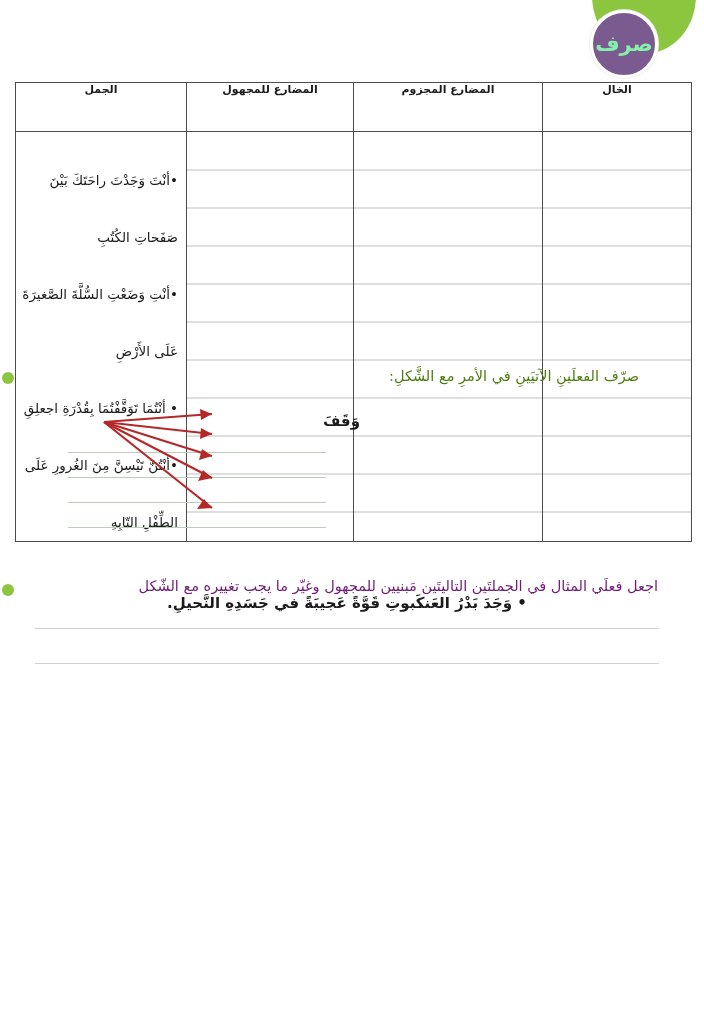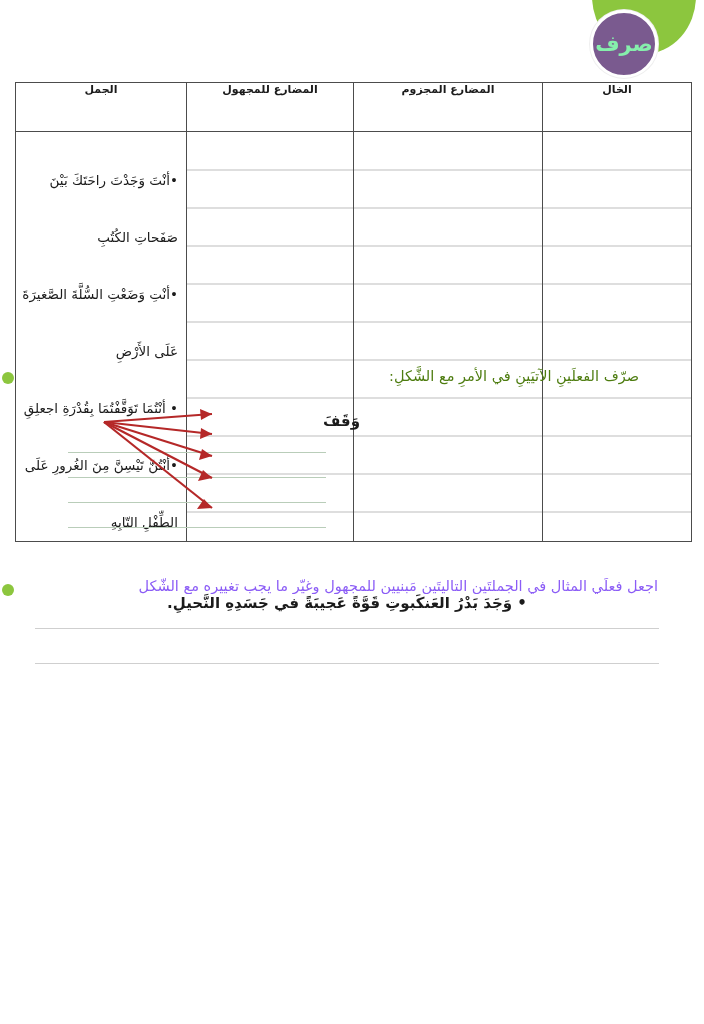--- a/index.html
+++ b/index.html
@@ -173,21 +173,21 @@
   .ex3 {
     position: absolute;
     top: 578px;
     right: 12px;
     width: 690px;
   }
   .ex3 .bullet-dot { top: 6px; right: 678px; }
   .ex3-instr {
     text-align: right;
     font-size: 14.5px;
-    color: #8b5cf6;
+    color: #701a75;
     padding-right: 34px;
     white-space: nowrap;
     overflow: hidden;
   }
   .ex3-item {
     text-align: center;
     font-size: 15px;
     font-weight: bold;
     direction: rtl;
   }

